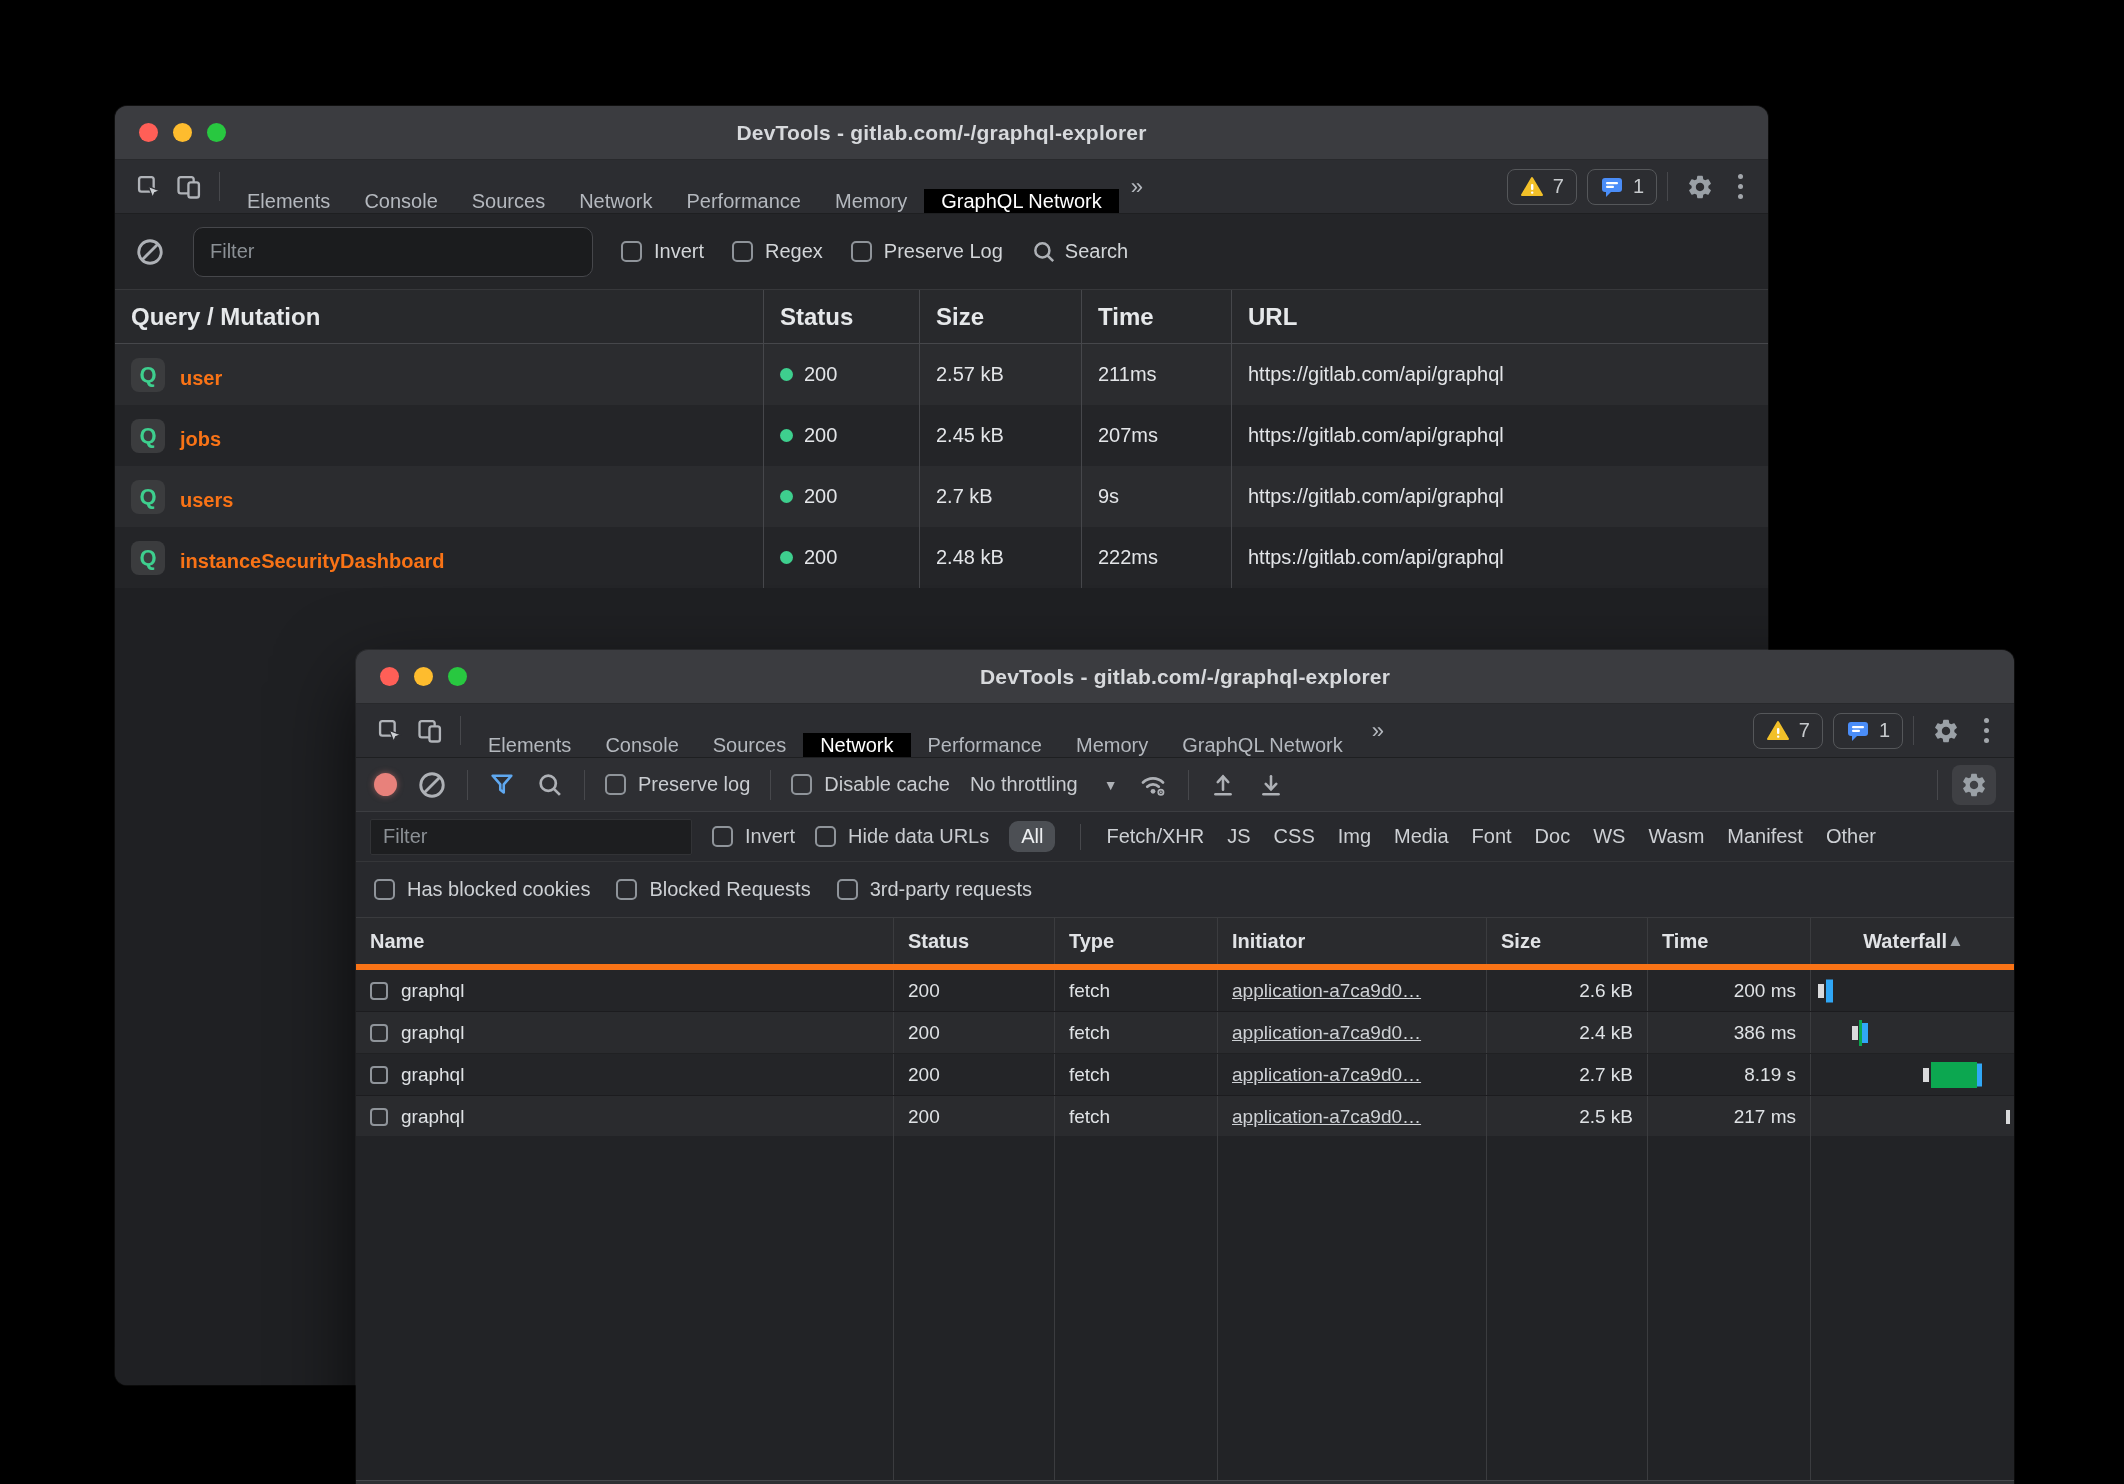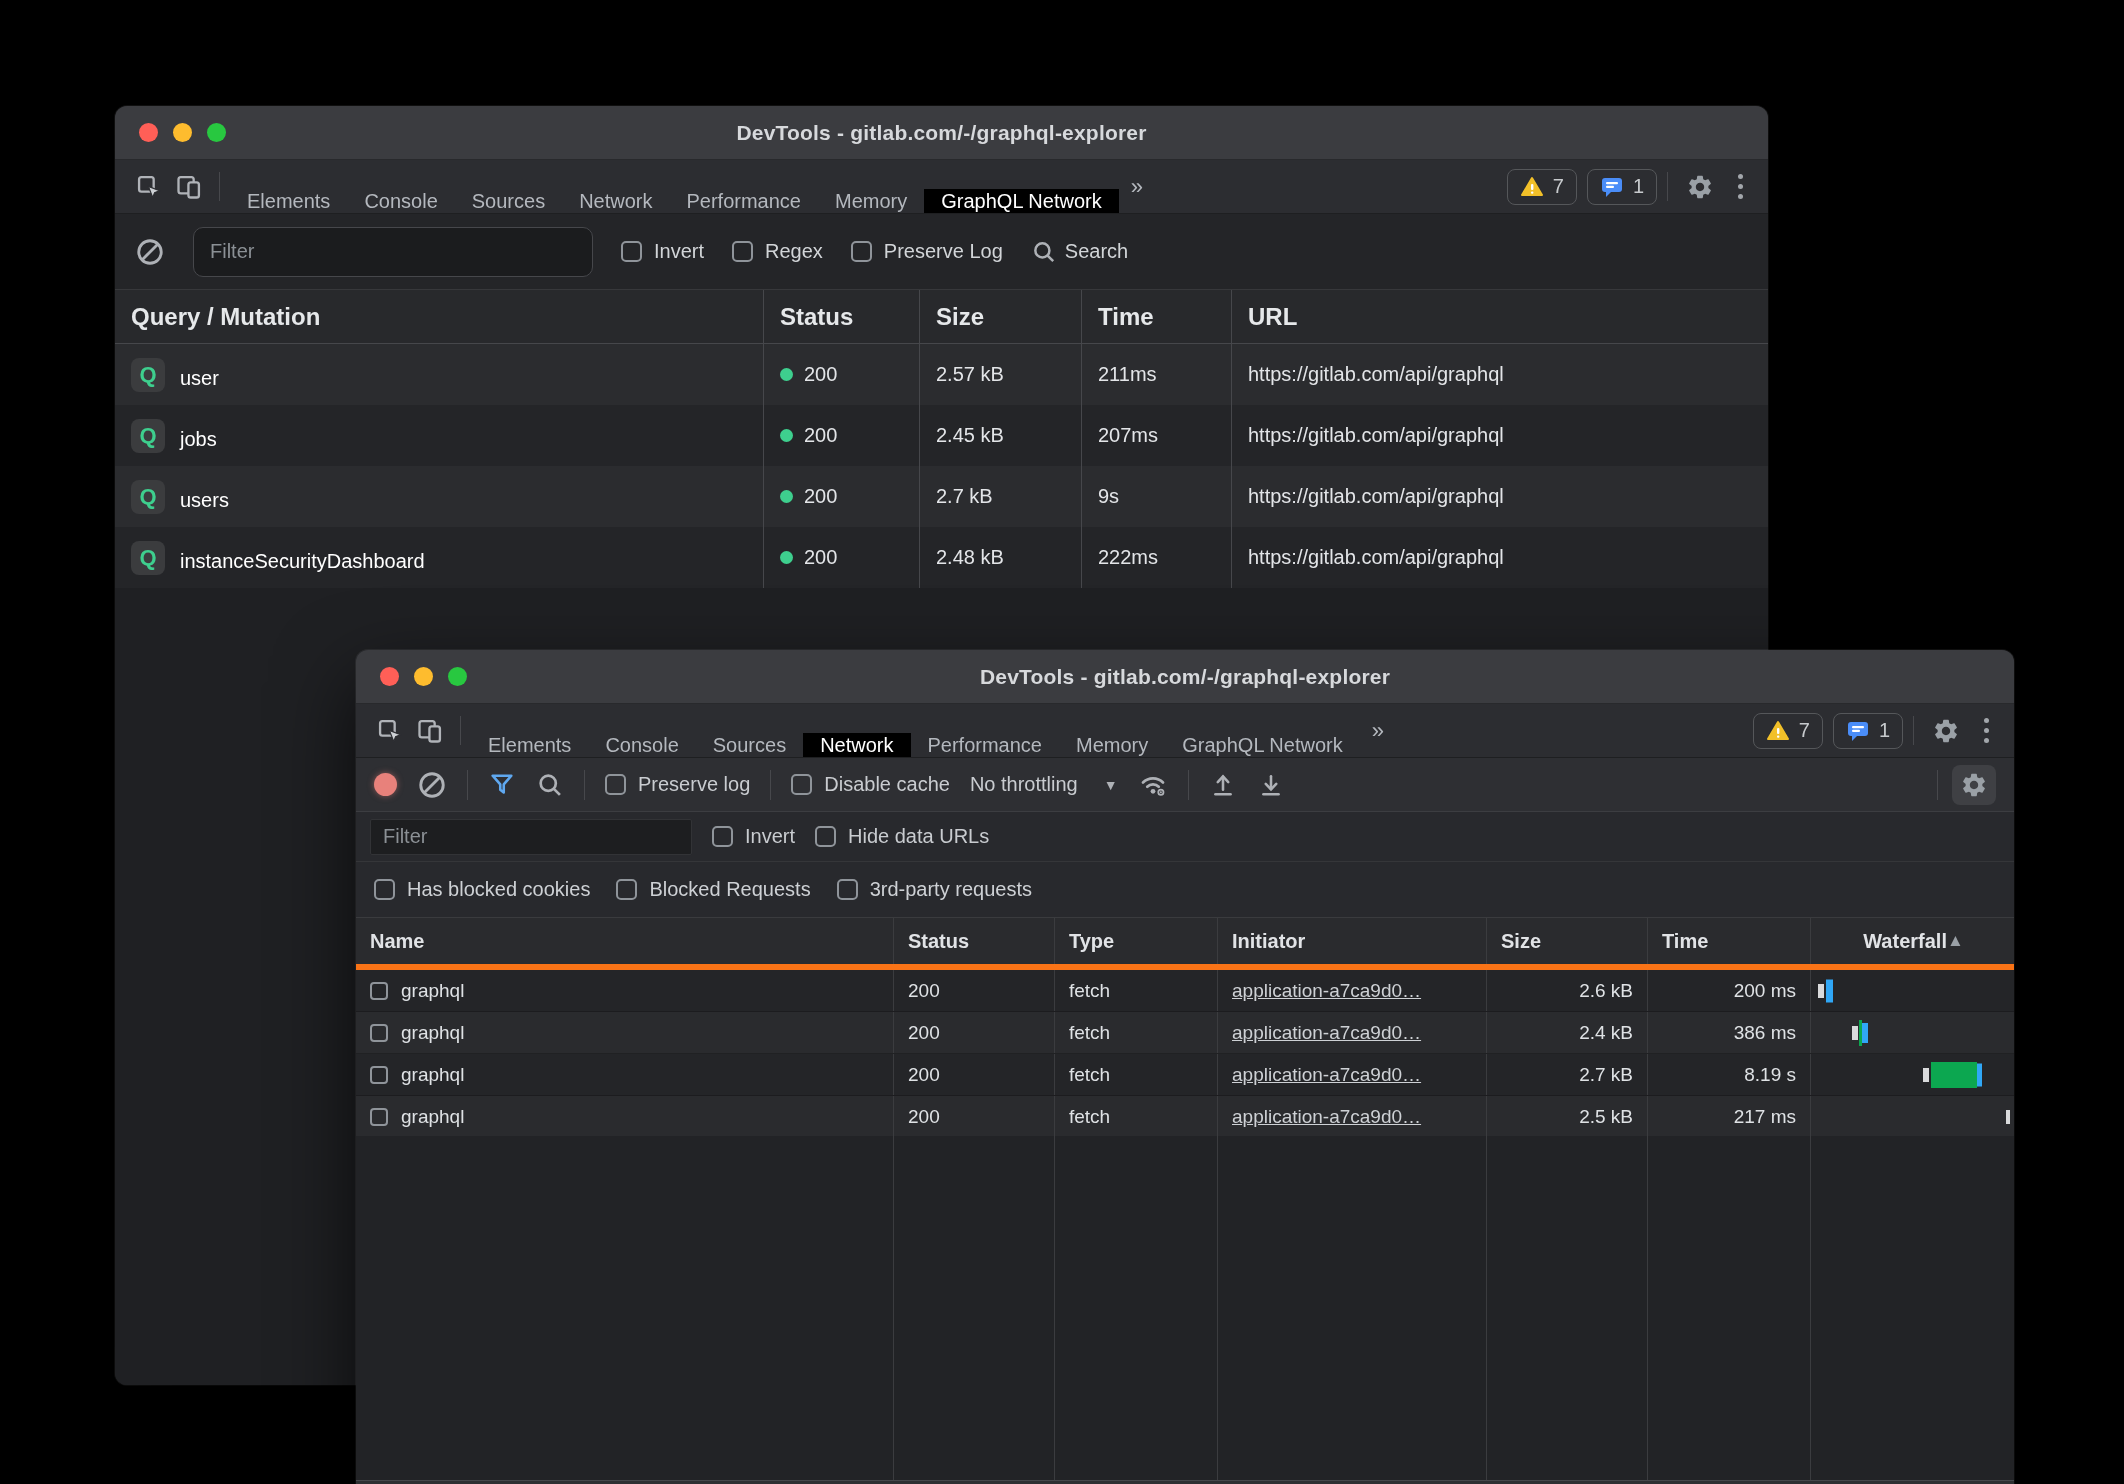--- a/index.html
+++ b/index.html
@@ -77,21 +77,21 @@
   .frow .cell:last-child { border-right:none; }
 
   .thead-back { height:54px; background:#28292c; border-bottom:1px solid #46474b; color:#e6e8ea; font-weight:bold; font-size:24px; }
   .trow-back { height:61px; font-size:20px; color:#e3e5e8; }
   .trow-back:nth-child(odd) { background:#2b2c2f; }
   .trow-back:nth-child(even) { background:#242528; }
   .qbadge {
     width:34px; height:34px; border-radius:8px; background:#3b3c3e; color:#3ecf8e;
     font-weight:bold; font-size:22px; display:flex; align-items:center; justify-content:center; margin-right:15px; flex:0 0 auto;
   }
-  .qname { font-weight:normal; color:#ffffff;margin-top:8px; }
+  .qname { font-weight:bold; color:#f97316;margin-top:8px; }
   .dot { width:13px; height:13px; border-radius:50%; background:#3ecf8e; margin-right:11px; flex:0 0 auto; }
   .empty-back { position:absolute; left:0; right:0; top:482px; bottom:0; background:#1f2023; }
 
   
   .toolbar {
     height:54px; background:#2e2f33; border-bottom:1px solid #3c3d41;
     display:flex; align-items:center; gap:20px; padding:0 18px; color:#c9ccd0; font-size:20px;
   }
   .record { width:23px; height:23px; border-radius:50%; background:#e8817b; box-shadow:0 0 6px rgba(232,129,123,.5); }
   .tsep { width:1px; height:30px; background:#47484c; }
@@ -435,20 +435,35 @@
   <div class="filterbar-front">
     <input class="filter-input-front" type="text" placeholder="Filter" style="">
     <label class="cbgroup">
       <span class="cb"></span>
       <span>Invert</span>
     </label>
     <label class="cbgroup">
       <span class="cb"></span>
       <span>Hide data URLs</span>
     </label>
+    <span class="typelist">
+      <span class="typepill">All</span>
+      <span class="vsep" style="height:26px; margin:0 2px;"></span>
+      <span>Fetch/XHR</span>
+      <span>JS</span>
+      <span>CSS</span>
+      <span>Img</span>
+      <span>Media</span>
+      <span>Font</span>
+      <span>Doc</span>
+      <span>WS</span>
+      <span>Wasm</span>
+      <span>Manifest</span>
+      <span>Other</span>
+    </span>
   </div>
 
   <div class="optionsbar">
     <label class="cbgroup">
       <span class="cb"></span>
       <span>Has blocked cookies</span>
     </label>
     <label class="cbgroup">
       <span class="cb"></span>
       <span>Blocked Requests</span>

